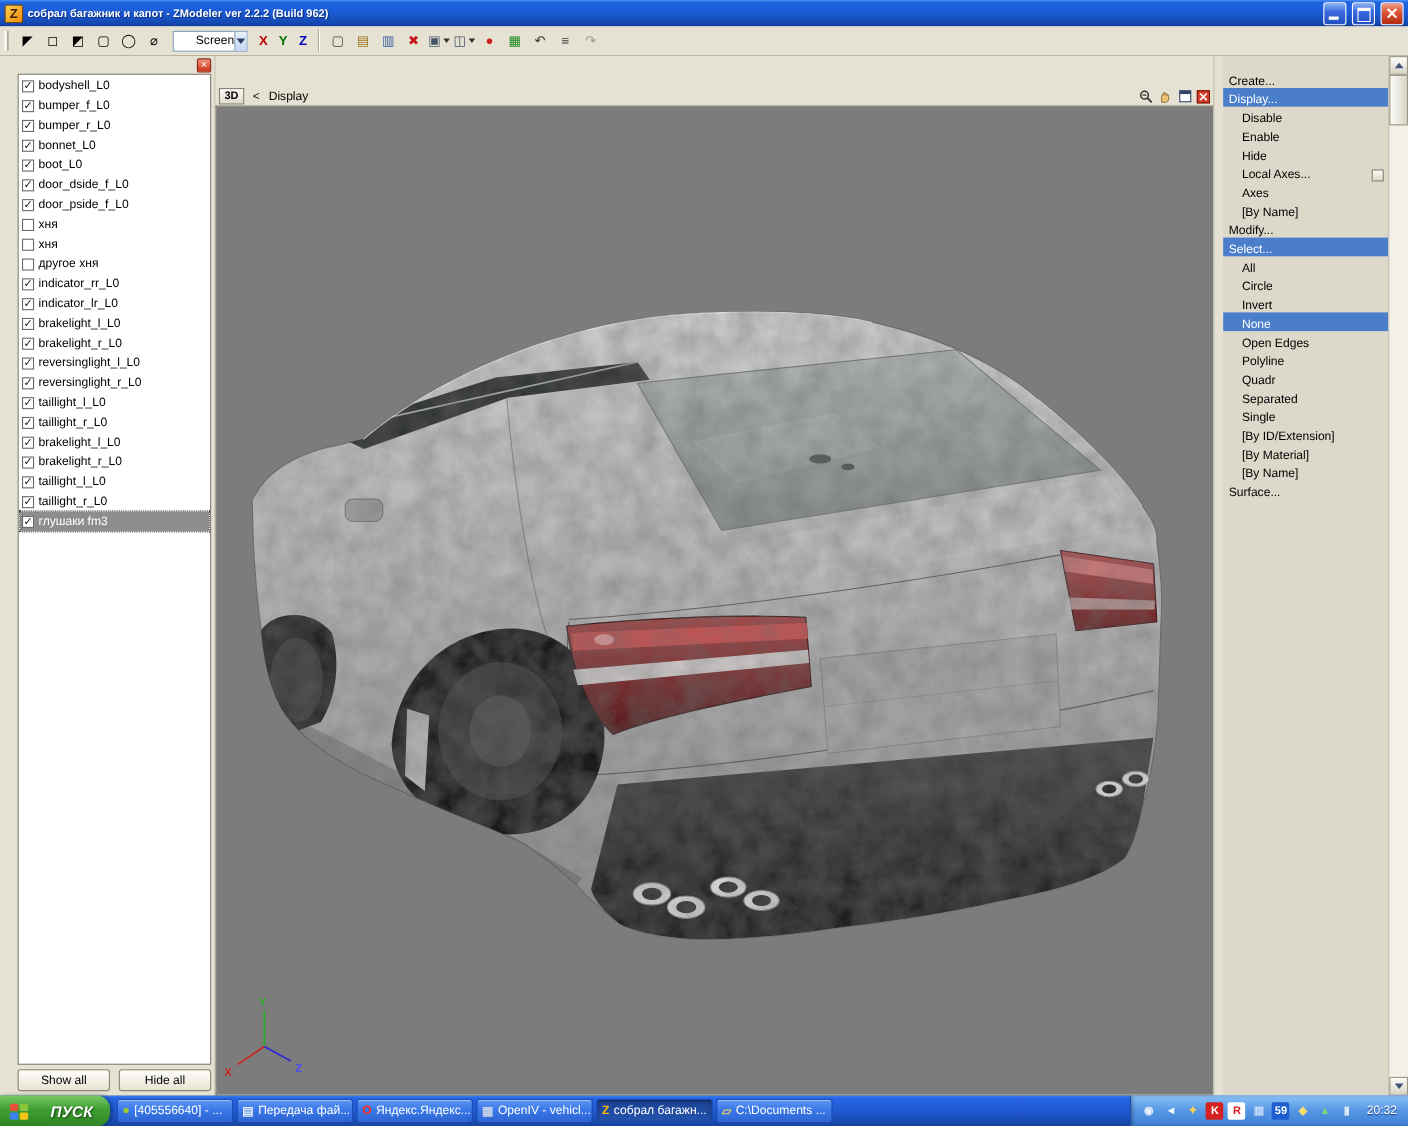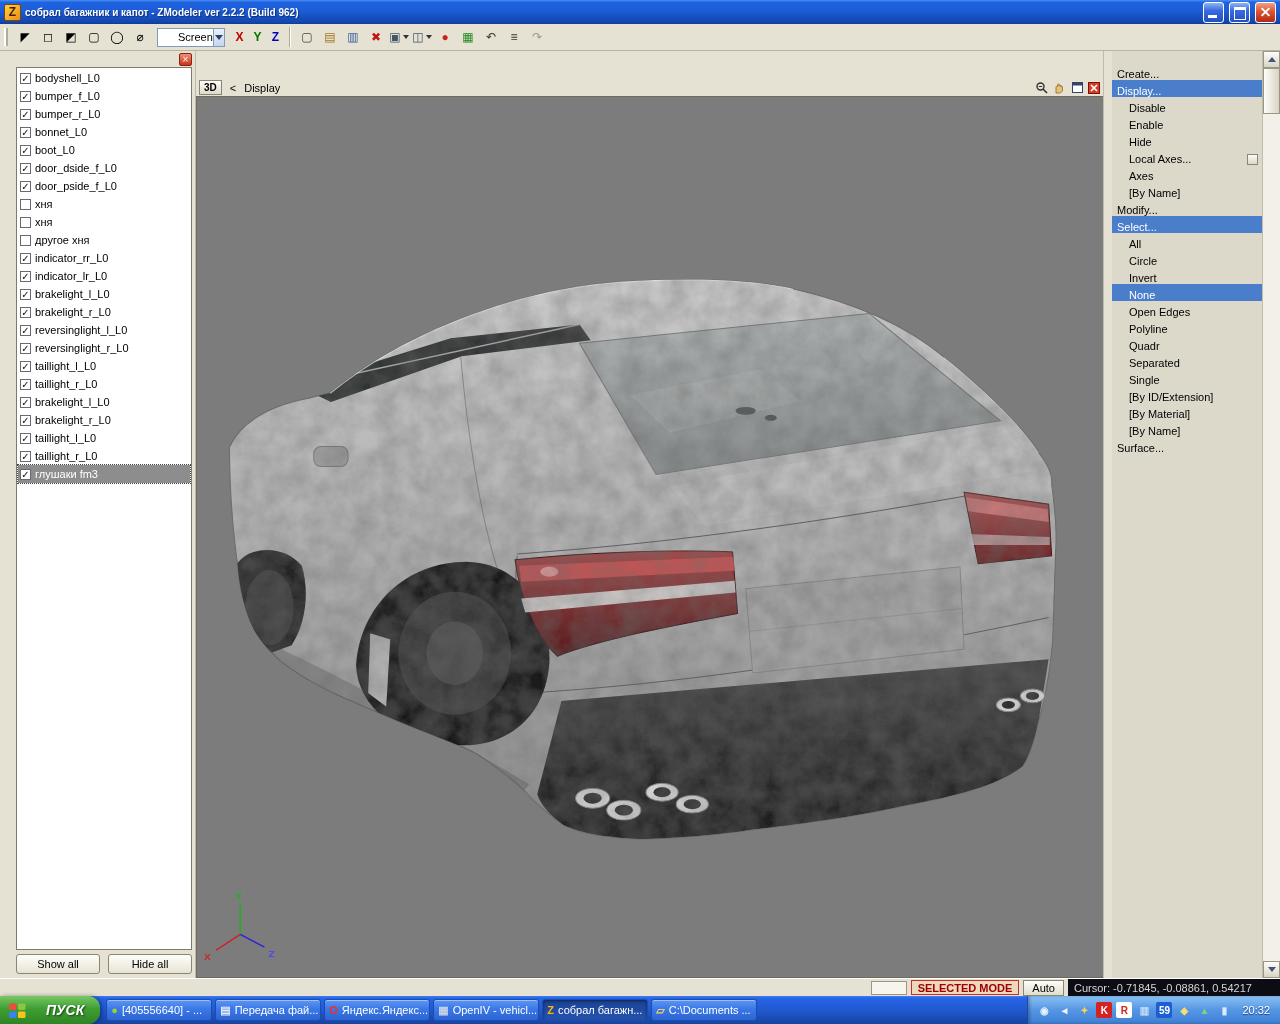--- a/index.html
+++ b/index.html
@@ -539,27 +539,20 @@
         </div>
       <div class="sc-track">
         <div class="sc-thumb"></div>
       </div>
       <div class="sc-btn">
           <span class="sc-dn"></span>
         </div>
     </div>
   </div>
 
-  <div class="statusbar">
-    <span class="sb-left"></span>
-    <span class="sb-progress"></span>
-    <span class="sb-mode">SELECTED MODE</span>
-    <button class="sb-auto">Auto</button>
-    <span class="sb-cursor">Cursor: -0.71845, -0.08861, 0.54217</span>
-  </div>
 </div>
 
 <div class="taskbar">
   <div class="start">
     <svg width="19" height="17" viewBox="0 0 20 18">
       <rect x="1" y="1.5" width="8" height="7" rx="1.5" fill="#e8503c"></rect>
       <rect x="10.5" y="1.5" width="8" height="7" rx="1.5" fill="#8cc63f"></rect>
       <rect x="1" y="10" width="8" height="7" rx="1.5" fill="#3b82f0"></rect>
       <rect x="10.5" y="10" width="8" height="7" rx="1.5" fill="#f5c518"></rect>
     </svg>

